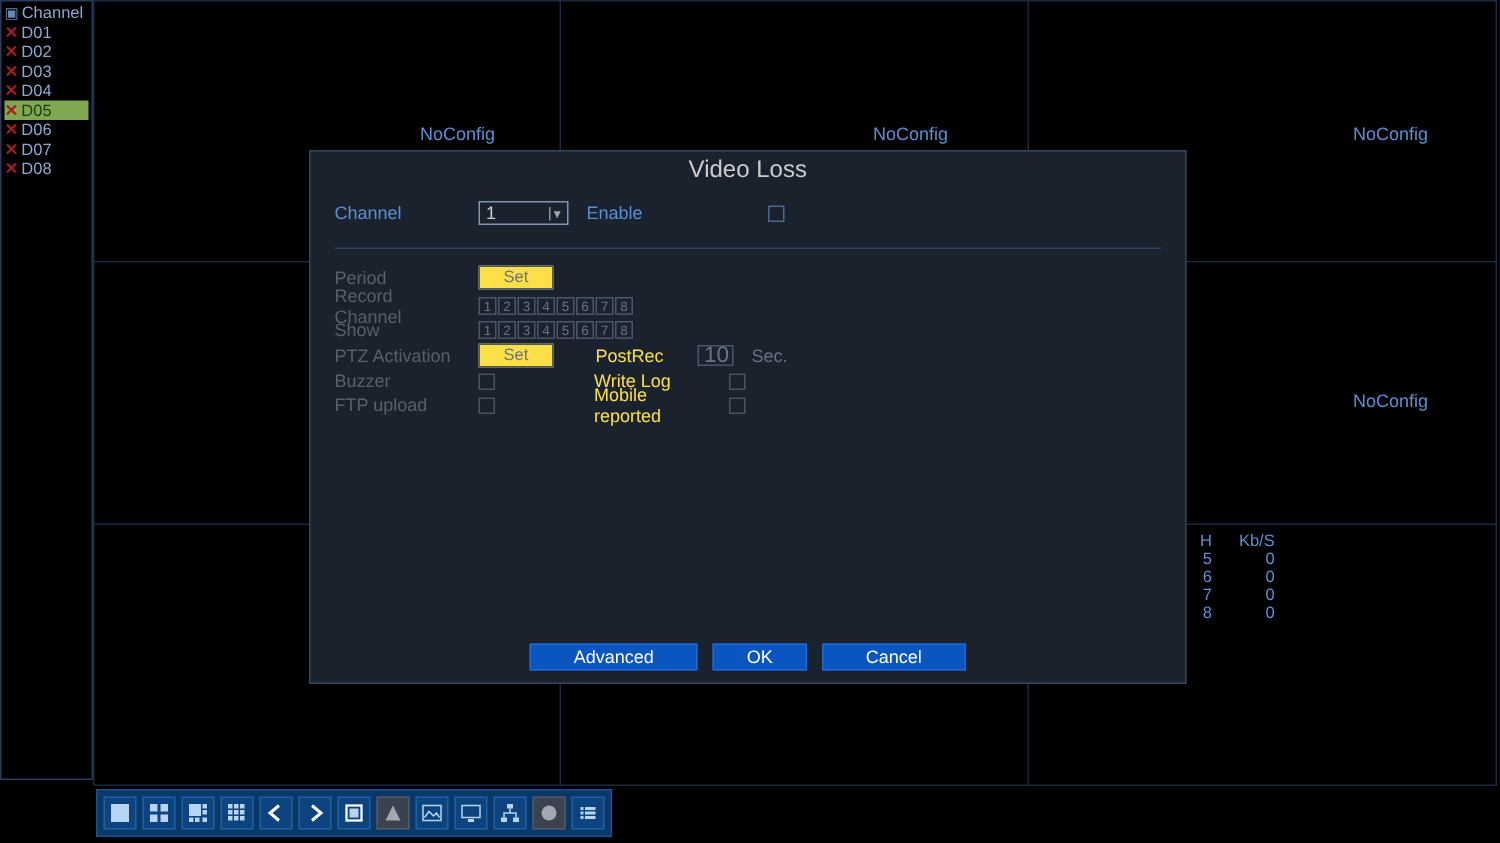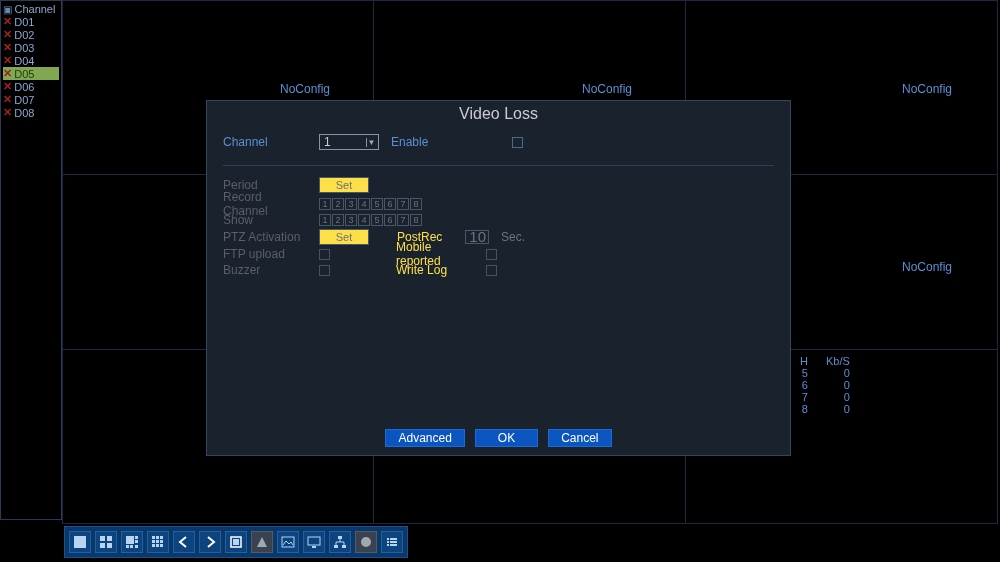--- a/index.html
+++ b/index.html
@@ -106,21 +106,21 @@
 }
 
 .dlg-buttons {
   position: absolute; bottom: 8px; width: 100%;
   display: flex; justify-content: center; gap: 10px;
 }
 .btn {
   background: #0a55c0;
   border: 1px solid #1a6ad8;
   color: #fff; font-size: 12px;
-  padding: 0 12px; height: 18px; line-height: 16px;
+  padding: 0 28px; height: 18px; line-height: 16px;
   cursor: pointer;
 }
 
 .toolbar {
   position: absolute; left: 64px; bottom: 4px;
   display: flex; gap: 4px;
   background: #0a3868;
   padding: 4px;
   border: 1px solid #1a5090;
 }
@@ -271,31 +271,31 @@
     </div>
     <div class="row" style="height:18px">
       <span class="lbl-dis">PTZ Activation</span>
       <span class="btn-set">Set</span>
       <span style="width:4px"></span>
       <span class="lbl-dis2" style="width:56px">PostRec</span>
       <span class="numbox">10</span>
       <span style="color:#6a7280">Sec.</span>
     </div>
     <div class="row" style="height:16px">
+      <span class="lbl-dis">Buzzer</span>
+      <span class="cb cb-dis"></span>
+      <span style="width:42px"></span>
+      <span class="lbl-dis2">Write Log</span>
+      <span class="cb cb-dis"></span>
+    </div>
+    <div class="row" style="height:16px">
       <span class="lbl-dis">FTP upload</span>
       <span class="cb cb-dis"></span>
       <span style="width:42px"></span>
       <span class="lbl-dis2">Mobile reported</span>
-      <span class="cb cb-dis"></span>
-    </div>
-    <div class="row" style="height:16px">
-      <span class="lbl-dis">Buzzer</span>
-      <span class="cb cb-dis"></span>
-      <span style="width:42px"></span>
-      <span class="lbl-dis2">Write Log</span>
       <span class="cb cb-dis"></span>
     </div>
   </div>
   <div class="dlg-buttons">
     <div class="btn">Advanced</div>
     <div class="btn" style="padding:0 22px">OK</div>
     <div class="btn">Cancel</div>
   </div>
 </div>
 

